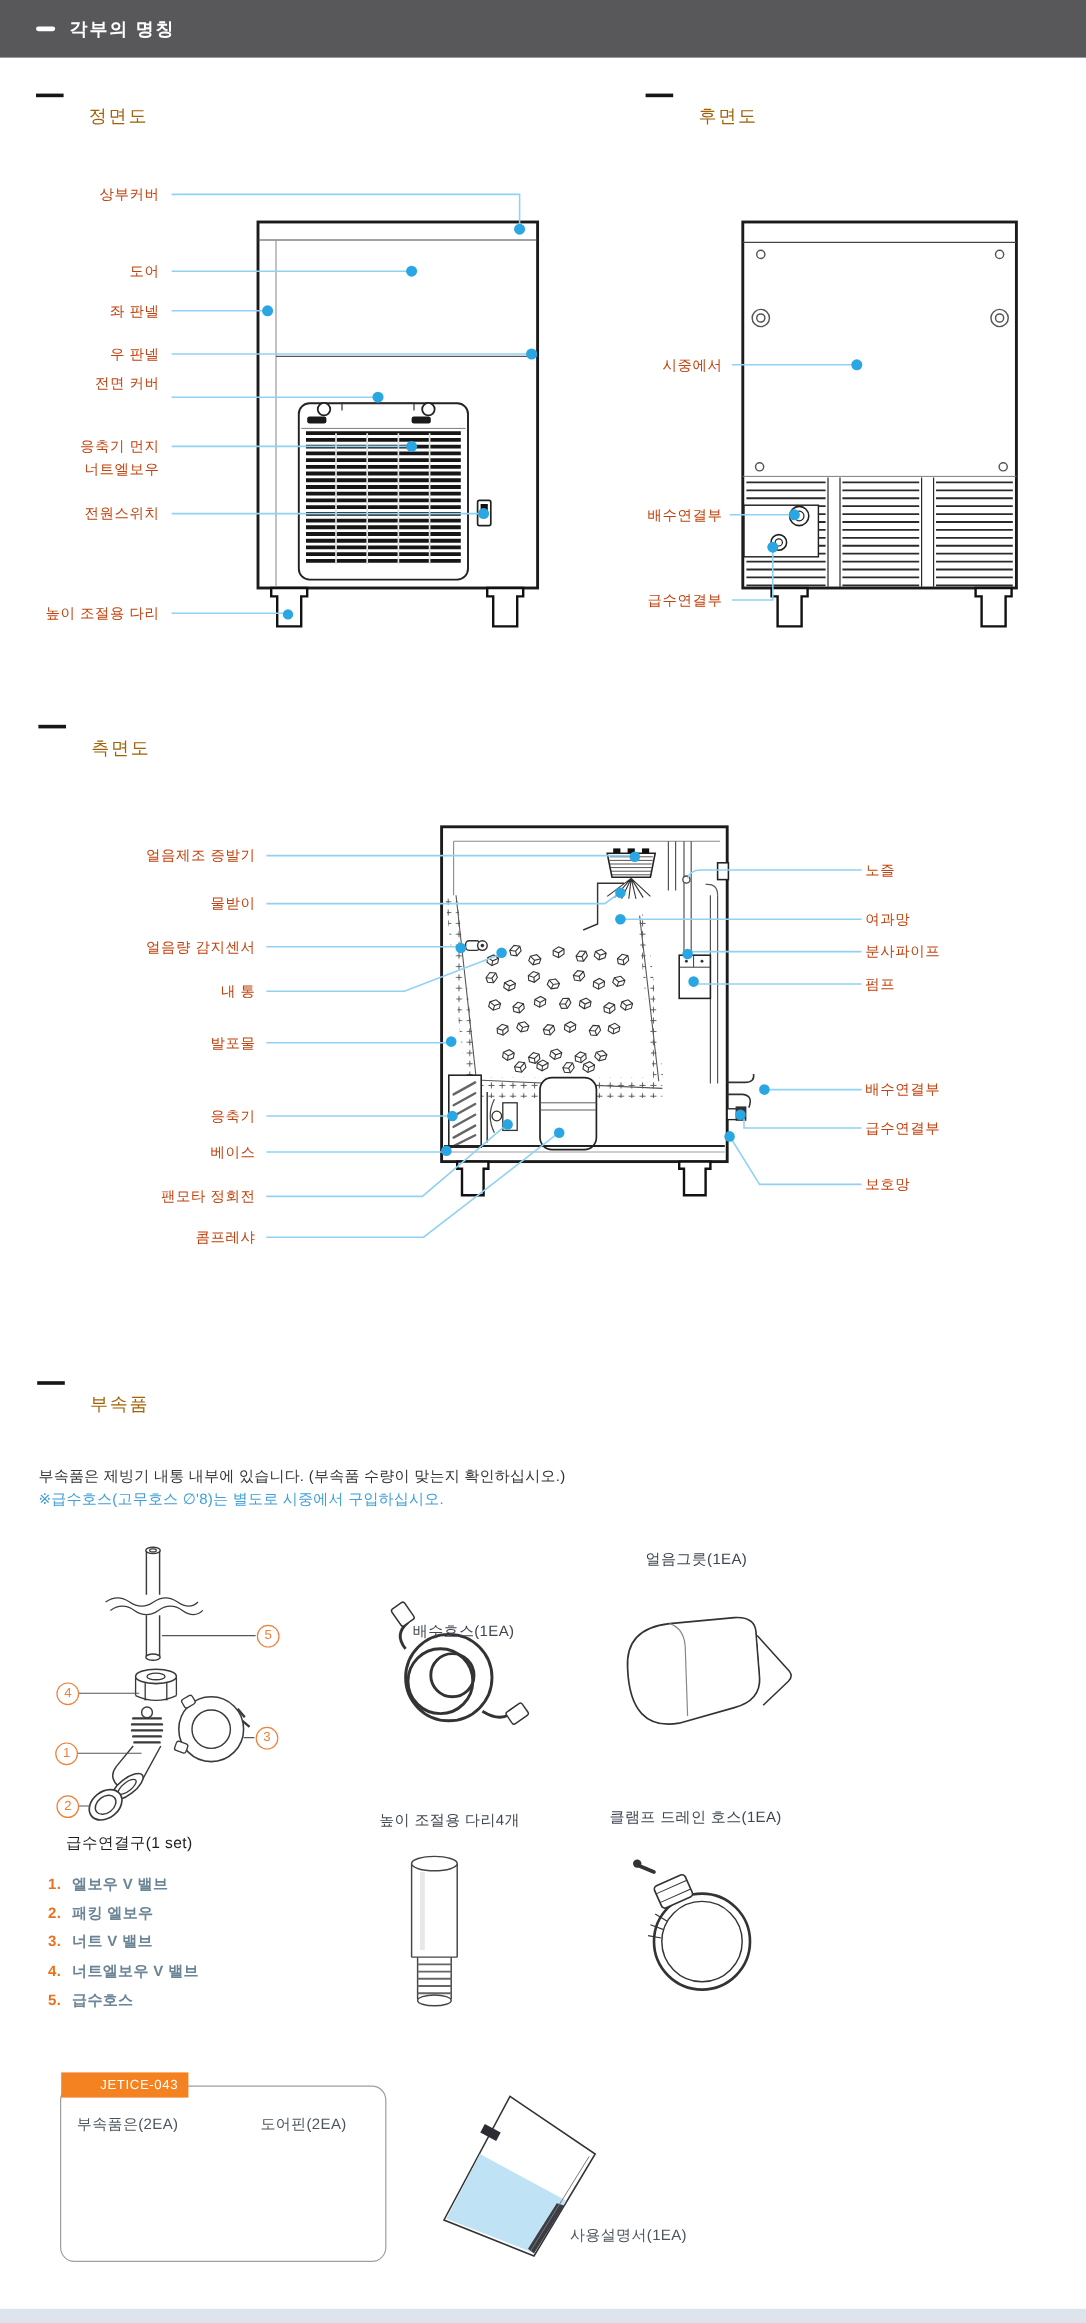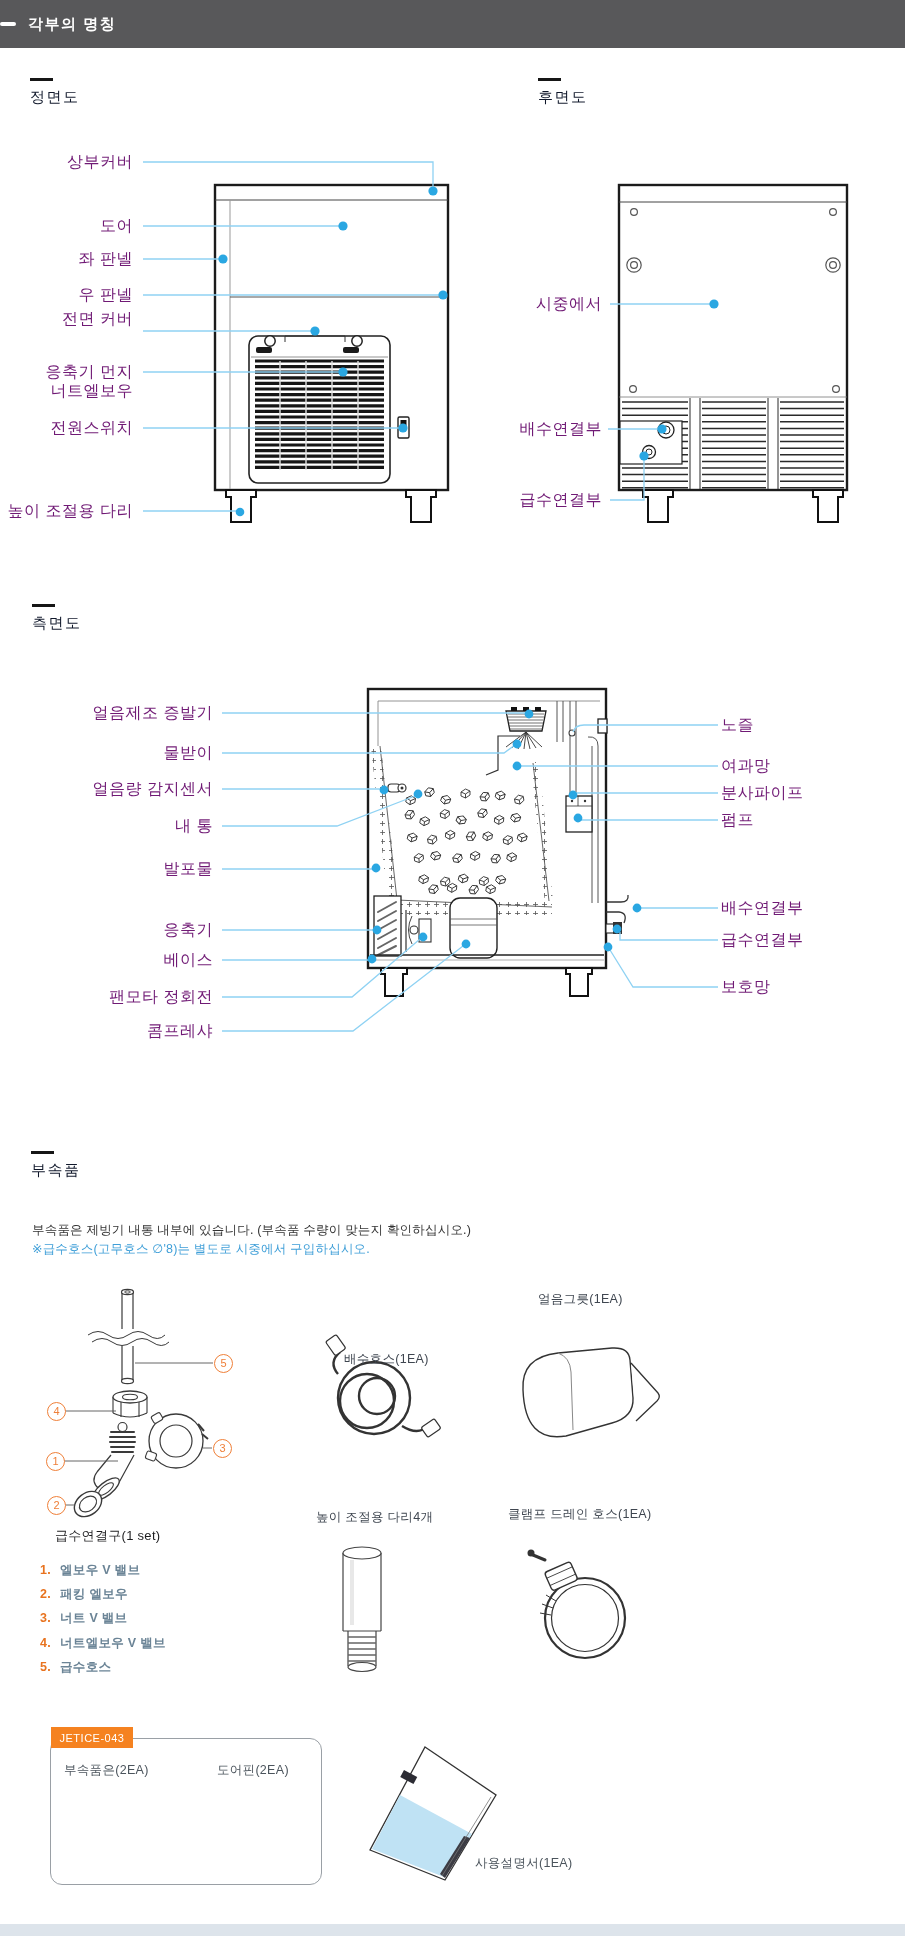--- a/index.html
+++ b/index.html
@@ -1,41 +1,41 @@
 <!DOCTYPE html>
 <html><head>
 <meta charset="utf-8">
 <style>
   html,body{margin:0;padding:0;background:#fff;}
   .page{position:relative;width:905px;height:1936px;background:#fff;overflow:hidden;
         font-family:"Liberation Sans","DejaVu Sans",sans-serif;}
   .hd{position:absolute;left:0;top:0;width:905px;height:48px;background:#58585a;
-      display:flex;align-items:center;gap:12px;box-sizing:border-box;}
+      display:flex;align-items:center;gap:12px;padding-left:30px;box-sizing:border-box;}
   .hd .dash{width:16px;height:4px;background:#fff;border-radius:2px;}
   .hd .t{color:#fff;font-size:15px;font-weight:bold;letter-spacing:1.5px;}
   .sec{position:absolute;}
   .sec .bar{width:23px;height:3px;background:#161616;margin-bottom:7px;}
-  .sec .t{font-size:15px;color:#0f172a;letter-spacing:1.5px;}
-  .lbl{position:absolute;font-size:16px;line-height:14px;color:#701a75;
+  .sec .t{font-size:15px;color:#a16207;letter-spacing:1.5px;margin-left:44px;}
+  .lbl{position:absolute;font-size:12px;line-height:14px;color:#c2410c;
        white-space:nowrap;letter-spacing:.5px;}
   .para{position:absolute;font-size:12.5px;line-height:15px;color:#333;
         white-space:nowrap;letter-spacing:.2px;margin-top:24px;}
   .para.blue{color:#3f9fd8;}
   .cap{position:absolute;font-size:12.5px;line-height:15px;color:#3f4650;
        white-space:nowrap;letter-spacing:.3px;}
   .cap.dark{color:#1d1d1f;font-size:13px;}
   .cap.gray{color:#4b545c;}
   .li{position:absolute;font-size:12.5px;color:#6b8496;white-space:nowrap;letter-spacing:.3px;font-weight:bold;}
   .li .num{color:#e8731f;margin-right:9px;}
   .co{position:absolute;width:17px;height:17px;border:1.5px solid #ef7f38;border-radius:50%;
       color:#ef7f38;font-size:11px;line-height:17px;text-align:center;background:#fff;box-sizing:content-box;}
   .kitbox{position:absolute;left:50px;top:1738px;width:270px;height:145px;
           border:1px solid #9aa0a6;border-radius:12px;background:#fff;}
   .kittag{position:absolute;left:51px;top:1727px;width:82px;height:21px;background:#f58220;
-          color:#fff;font-size:11px;display:flex;align-items:center;justify-content:center;letter-spacing:.5px;}
+          color:#fff;font-size:11px;display:flex;align-items:center;justify-content:center;letter-spacing:.5px;padding-left:24px;}
   .strip{position:absolute;left:0;top:1924px;width:905px;height:12px;background:#dde4eb;}
   svg.art{position:absolute;left:0;top:0;}
 </style>
 </head>
 <body>
 
 <div class="page">
 
   <svg class="art" width="905" height="1936" viewBox="0 0 905 1936">
     <defs>

